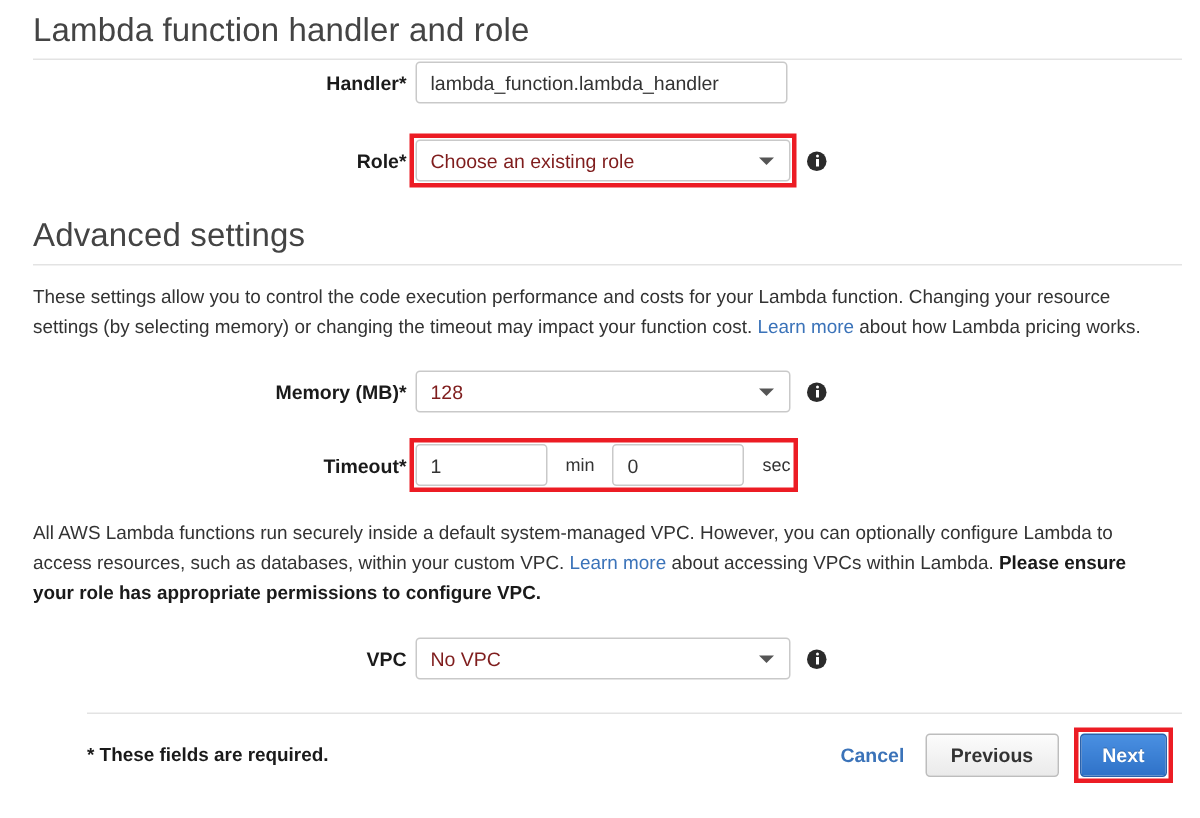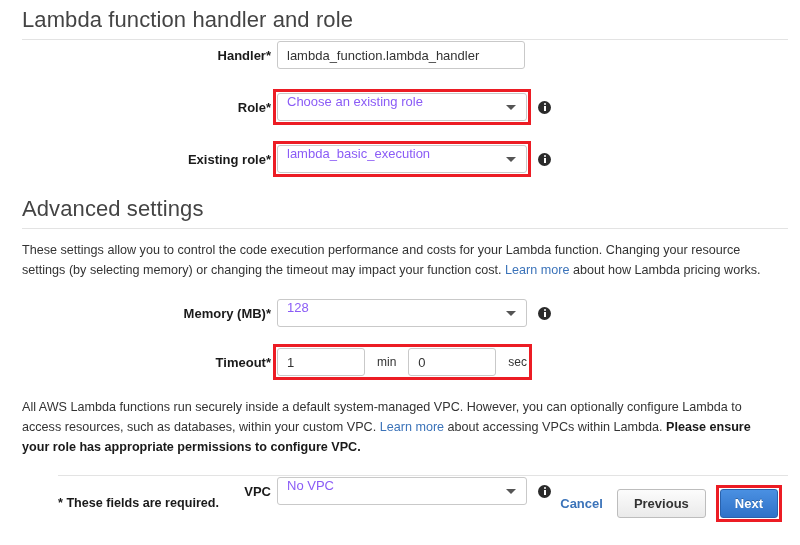--- a/index.html
+++ b/index.html
@@ -76,23 +76,24 @@
   
   .select-box {
     position: relative;
     width: 250px;
     height: 28px;
     box-sizing: border-box;
     border: 1px solid #c9c9c9;
     border-radius: 3px;
     background: #ffffff;
     display: flex;
+    align-items: center;
     padding: 0 9px;
     font-size: 13px;
-    color: #8b5cf6;
+    color: #7f1d1d;
     cursor: default;
   }
   .select-box .caret {
     position: absolute;
     right: 10px;
     top: 50%;
     margin-top: -2px;
     width: 0;
     height: 0;
     border-left: 5px solid transparent;
@@ -277,31 +278,20 @@
     <div class="field-wrap">
       <div class="select-box">
         <span>Choose an existing role</span>
         <span class="caret"></span>
       </div>
       <span class="info-icon"></span>
       <span class="annot" style="top:-4px;left:-4px;width:258px;height:36px;"></span>
     </div>
   </div>
 
-  <div class="row" style="margin-top:22px">
-    <div class="row-label">Existing role*</div>
-    <div class="field-wrap">
-      <div class="select-box">
-        <span>lambda_basic_execution</span>
-        <span class="caret"></span>
-      </div>
-      <span class="info-icon"></span>
-      <span class="annot" style="top:-4px;left:-4px;width:258px;height:36px;"></span>
-    </div>
-  </div>
 
   <div style="margin-top:22px">
     <div class="section-head">Advanced settings</div>
     <div class="rule"></div>
   </div>
 
   <p class="para" style="margin-top:11px"><span>These settings allow you to control the code execution performance and costs for your Lambda function. Changing your resource settings (by selecting memory) or changing the timeout may impact your function cost. </span><a class="link">Learn more</a><span> about how Lambda pricing works.</span></p>
 
   <div class="row" style="margin-top:18px">
     <div class="row-label">Memory (MB)*</div>

